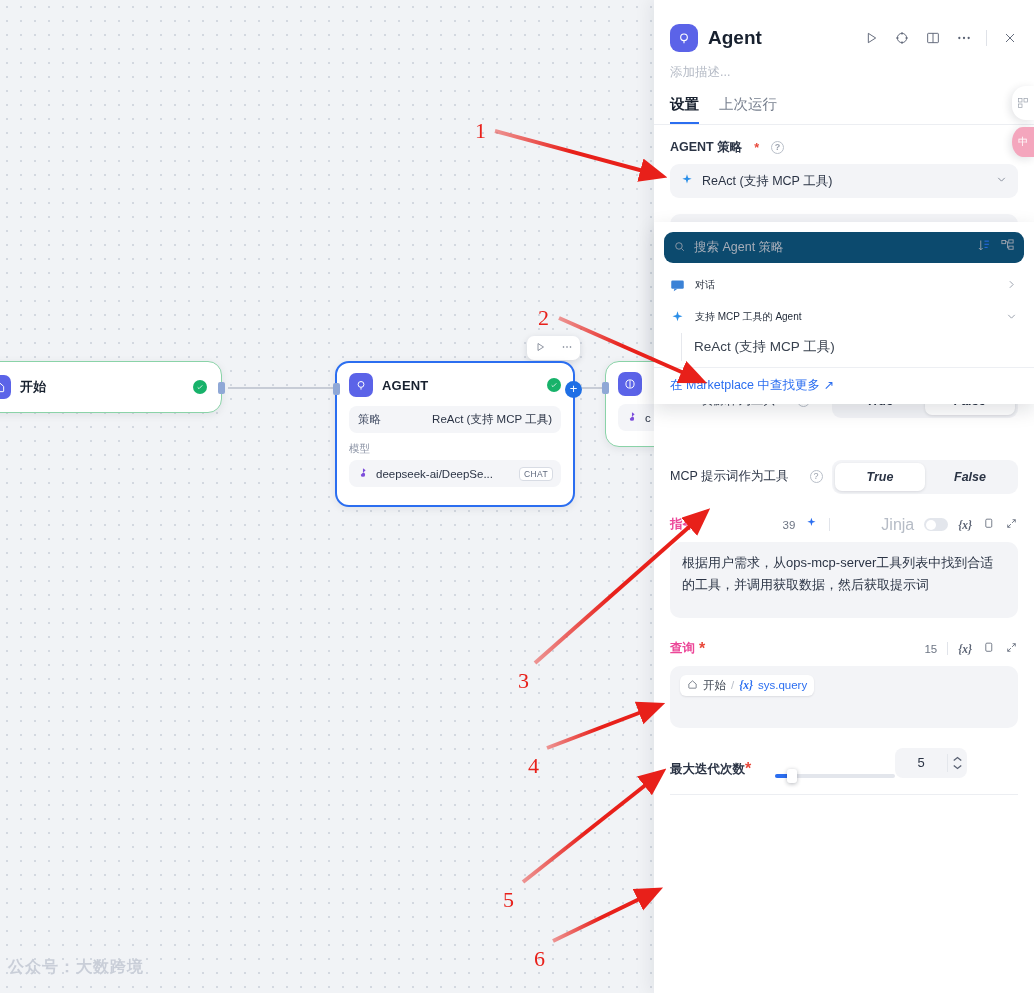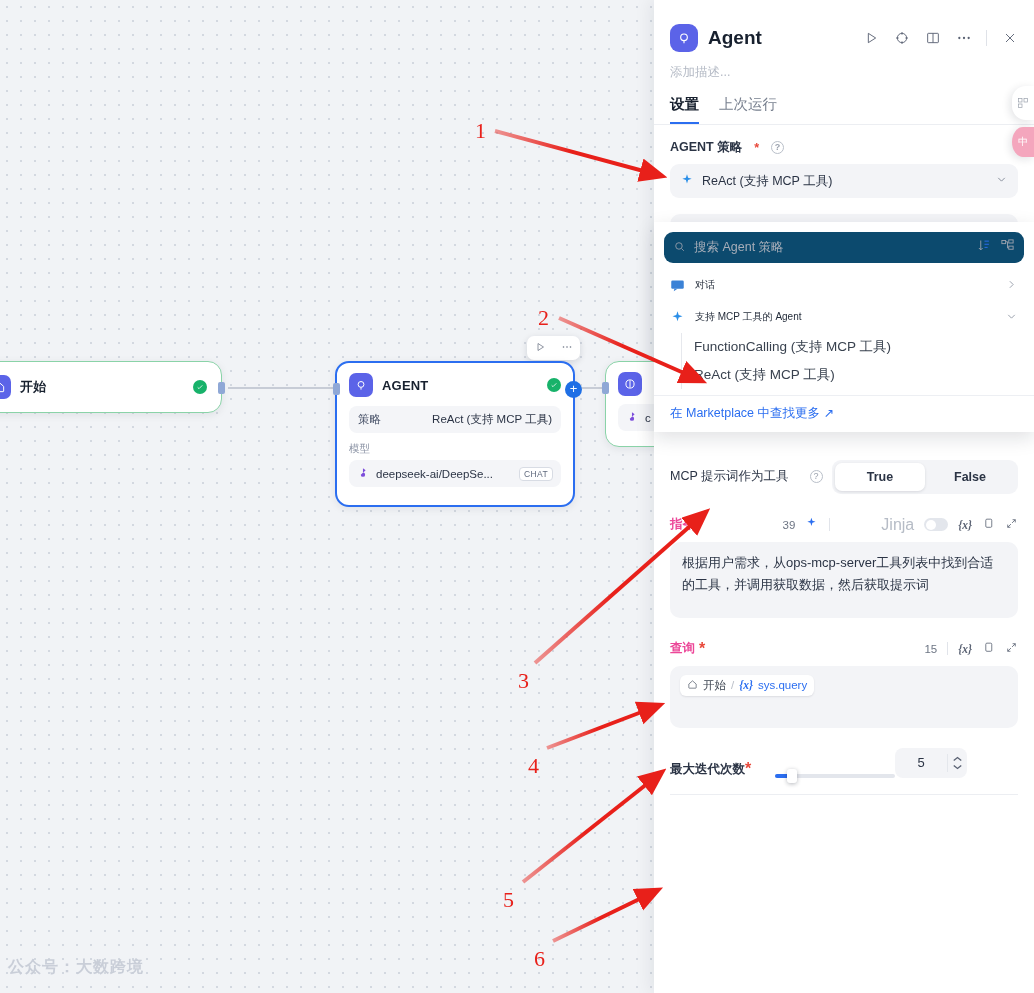--- a/index.html
+++ b/index.html
@@ -150,21 +150,21 @@
   .codebox {
     margin-top: 10px; background: #f3f4f7; border-radius: 10px; padding: 10px 12px;
     font-family: "Liberation Mono", "DejaVu Sans Mono", monospace; font-size: 11.5px;
     color: #2d3644; line-height: 1.85; white-space: pre;
   }
 
   .toggle-row { display: flex; align-items: center; margin-top: 22px; }
   .toggle-row .lbl { font-size: 12.5px; color: #2b3445; display:flex; align-items:center; gap:21px; }
   .seg {
     margin-left: auto; background: #f3f4f7; border-radius: 9px; padding: 3px;
-    display: flex; width: 186px; height: 34px;
+    display: flex; width: 186px; height: 34px; font-style: italic;
   }
   .seg div {
     flex: 1; display:flex; align-items:center; justify-content:center;
     font-size: 12.5px; font-weight: 700; color: #2b3445; border-radius: 7px; cursor:pointer;
   }
   .seg div.on { background: #fff; box-shadow: 0 1px 3px rgba(16,24,40,.12); }
 
   .field-head { display:flex; align-items:center; margin-top: 22px; }
   .field-head .fl { font-size: 12.5px; font-weight: 700; color: #ec4899; }
   .field-head .tools { margin-left:auto; display:flex; align-items:center; gap:10px; }
@@ -440,21 +440,20 @@
             </svg>
         </span>
         <span>支持 MCP 工具的 Agent</span>
         <span class="tail">
             <span><svg viewBox="0 0 24 24">
                 <path d="M6 9l6 6 6-6"></path>
               </svg></span>
           </span>
       </div>
 
-      <div class="dd-sub">FunctionCalling (支持 MCP 工具)</div>
       <div class="dd-sub">ReAct (支持 MCP 工具)</div>
 
       <div class="dd-foot">在 Marketplace 中查找更多 ↗</div>
     </div>
 
     <div class="sec" style="padding-top:6px;">
       <div class="codebox">{
   "ops-mcp-server": {
     "transport": "sse",
     "url": "http://10.1.0.65:9300/sse"

